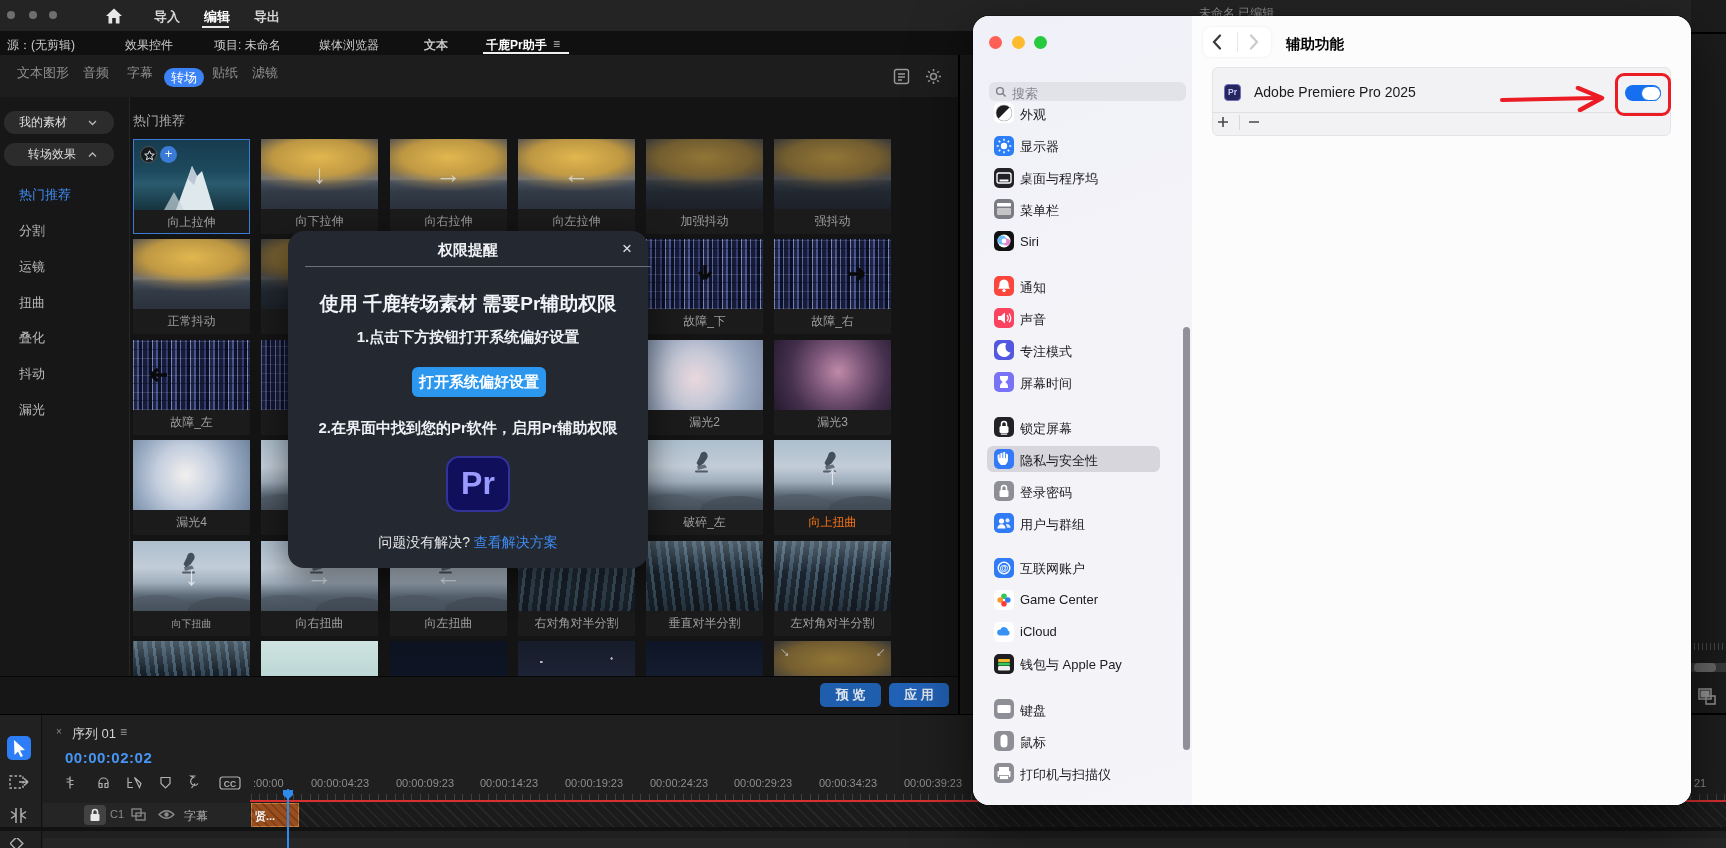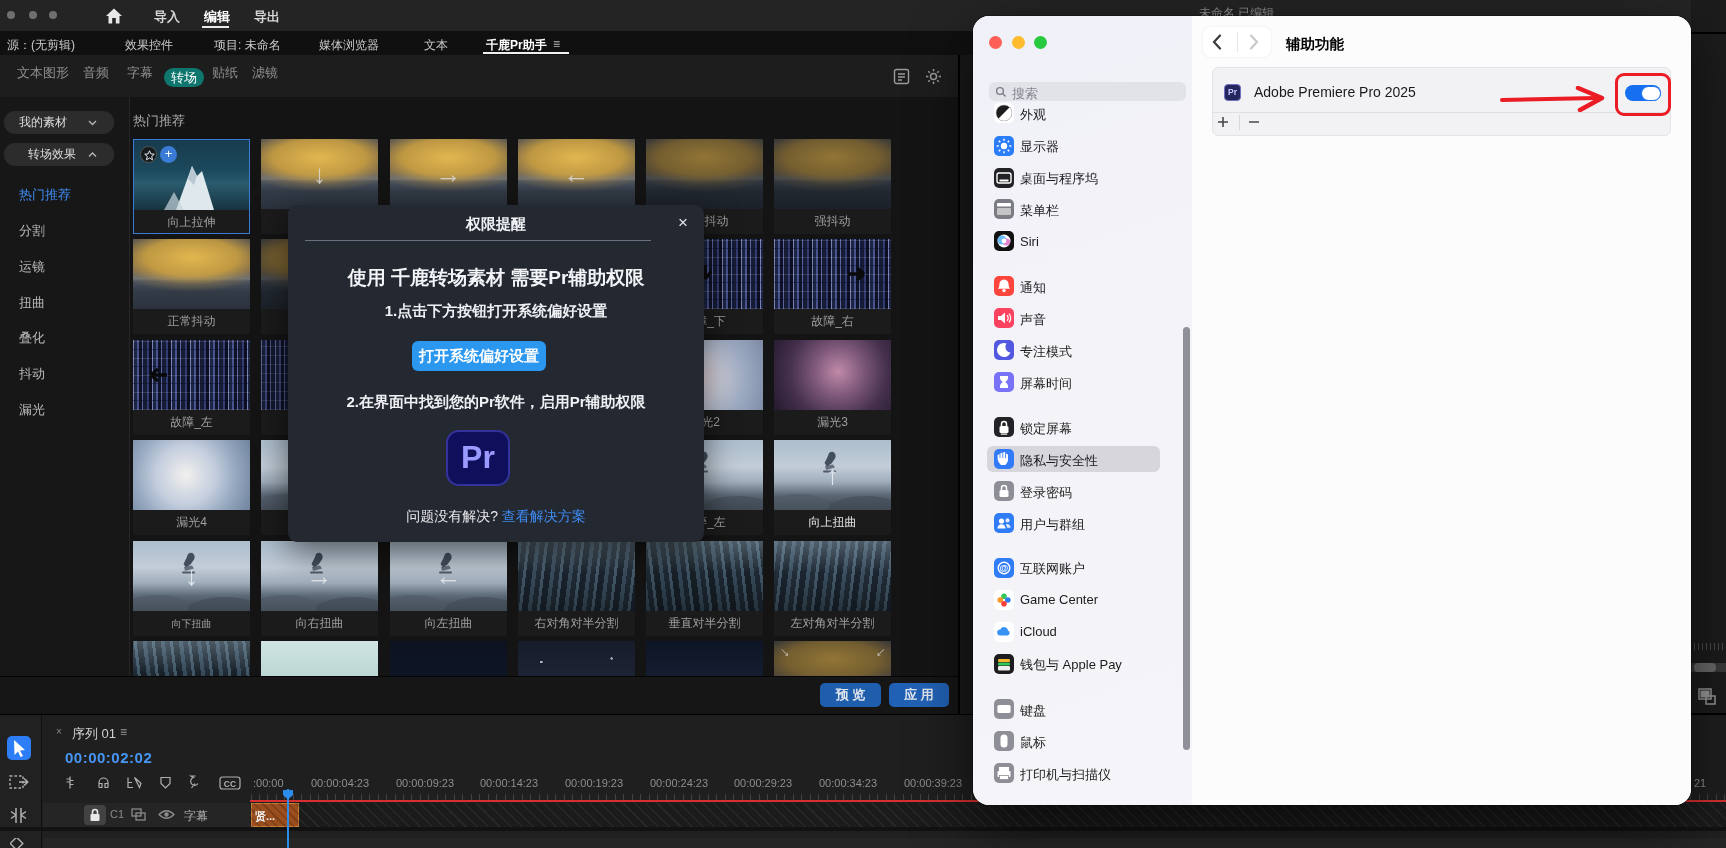--- a/index.html
+++ b/index.html
@@ -15,31 +15,31 @@
     <path d="M9 1.5 L17 9 L14.5 9 L14.5 16.5 L10.8 16.5 L10.8 11 L7.2 11 L7.2 16.5 L3.5 16.5 L3.5 9 L1 9 Z" fill="#e8e8e8"></path>
   </svg>
 <div class="a" style="left:142px;top:8px;width:260px;font-size:13px;font-weight:bold;color:#d6d6d6"><span style="padding:0 12px">导入</span><span style="padding:0 12px;color:#fff">编辑</span><span style="padding:0 12px">导出</span></div>
 <div class="a" style="left:202px;top:26px;width:27px;height:2px;background:#e8e8e8"></div>
 <div class="a" style="left:1199px;top:5px;font-size:12px;color:#8f8f8f">未命名 已编辑</div>
 <div class="a" style="left:0;top:31px;width:1726px;height:24px;background:#101010"></div>
 <div class="a" style="left:7px;top:37px;font-size:12px;font-weight:normal;color:#cbcbcb">源：(无剪辑)</div>
 <div class="a" style="left:125px;top:37px;font-size:12px;font-weight:normal;color:#cbcbcb">效果控件</div>
 <div class="a" style="left:214px;top:37px;font-size:12px;font-weight:normal;color:#cbcbcb">项目: 未命名</div>
 <div class="a" style="left:319px;top:37px;font-size:12px;font-weight:normal;color:#cbcbcb">媒体浏览器</div>
-<div class="a" style="left:424px;top:37px;font-size:12px;font-weight:normal;color:#cbcbcb">文本</div>
+<div class="a" style="left:424px;top:37px;font-size:12px;font-weight:bold;color:#cbcbcb">文本</div>
 <div class="a" style="left:486px;top:37px;font-size:12px;font-weight:bold;color:#ffffff">千鹿Pr助手</div>
 <div class="a" style="left:553px;top:37px;font-size:12px;color:#bbb">≡</div>
 <div class="a" style="left:483px;top:52px;width:86px;height:2px;background:#f0f0f0"></div>
 <div class="a" style="left:0;top:55px;width:958px;height:42px;background:#1d1d1d"></div>
 <div class="a" style="left:17px;top:64px;font-size:13px;color:#8e8e8e">文本图形</div>
 <div class="a" style="left:83px;top:64px;font-size:13px;color:#8e8e8e">音频</div>
 <div class="a" style="left:127px;top:64px;font-size:13px;color:#8e8e8e">字幕</div>
 <div class="a" style="left:212px;top:64px;font-size:13px;color:#8e8e8e">贴纸</div>
 <div class="a" style="left:252px;top:64px;font-size:13px;color:#8e8e8e">滤镜</div>
-<div class="a" style="left:164px;top:68px;width:40px;height:19px;background:#0f766e;border-radius:10px;color:#fff;font-size:13px;text-align:center;line-height:19px">转场</div>
+<div class="a" style="left:164px;top:68px;width:40px;height:19px;background:#3b82f6;border-radius:10px;color:#fff;font-size:13px;text-align:center;line-height:19px">转场</div>
 <svg class="a" style="left:893px;top:68px" width="17" height="17" viewBox="0 0 17 17">
     <rect x="1.5" y="1.5" width="14" height="14" rx="2" fill="none" stroke="#9a9a9a" stroke-width="1.4"></rect>
     <path d="M5 6 h7 M5 9 h7 M5 12 h4" stroke="#9a9a9a" stroke-width="1.3"></path>
   </svg>
 <svg class="a" style="left:925px;top:68px" width="17" height="17" viewBox="0 0 17 17">
     <circle cx="8.5" cy="8.5" r="3" fill="none" stroke="#9a9a9a" stroke-width="1.5"></circle>
     <g stroke="#9a9a9a" stroke-width="1.6">
       <line x1="13.7" y1="8.5" x2="16.0" y2="8.5"></line>
       <line x1="12.2" y1="12.2" x2="13.8" y2="13.8"></line>
       <line x1="8.5" y1="13.7" x2="8.5" y2="16.0"></line>
@@ -232,21 +232,21 @@
 <div style="position:absolute;left:0;top:0;width:117px;height:70px;background:linear-gradient(180deg,#adbecd 0%,#c2cdd8 38%,#9fadbb 60%,#5d6a77 78%,#39434d 100%)">
 <svg width="117" height="70" viewBox="0 0 117 70" style="position:absolute;left:0;top:0">
           <path d="M55 13 q3.5 -2.5 5.5 0 q2 2.5 .5 5.5 l-3.5 5 l-4.5 3 l-2.5 -3.5 l3 -6 z" fill="#36414f" opacity=".9"></path>
           <path d="M51 26 l8 -1.5 l2 3 l-9 2.5 z" fill="#3e4958" opacity=".7"></path>
           <rect x="49" y="30.5" width="13" height="2" rx="1" fill="#303a47" opacity=".75"></rect>
           <ellipse cx="24" cy="66" rx="32" ry="12" fill="#505a66" opacity=".6"></ellipse>
           <ellipse cx="92" cy="69" rx="36" ry="13" fill="#434d58" opacity=".65"></ellipse>
         </svg>
 <div style="position:absolute;left:0;top:0;width:100%;height:100%;display:flex;align-items:center;justify-content:center;font-size:26px;color:rgba(240,244,248,.8)">↑</div>
 </div>
-<div style="position:absolute;left:0;top:70px;width:100%;text-align:center;line-height:25px;font-size:12px;color:#e5e5e5">向上扭曲</div>
+<div style="position:absolute;left:0;top:70px;width:100%;text-align:center;line-height:25px;font-size:12px;color:#f97316">向上扭曲</div>
 </div>
 <div class="a" style="left:3px;top:411px;width:117px;height:95px;background:#1b1b1b;">
 <div style="position:absolute;left:0;top:0;width:117px;height:70px;background:linear-gradient(180deg,#adbecd 0%,#c2cdd8 38%,#9fadbb 60%,#5d6a77 78%,#39434d 100%)">
 <svg width="117" height="70" viewBox="0 0 117 70" style="position:absolute;left:0;top:0">
           <path d="M55 13 q3.5 -2.5 5.5 0 q2 2.5 .5 5.5 l-3.5 5 l-4.5 3 l-2.5 -3.5 l3 -6 z" fill="#36414f" opacity=".9"></path>
           <path d="M51 26 l8 -1.5 l2 3 l-9 2.5 z" fill="#3e4958" opacity=".7"></path>
           <rect x="49" y="30.5" width="13" height="2" rx="1" fill="#303a47" opacity=".75"></rect>
           <ellipse cx="24" cy="66" rx="32" ry="12" fill="#505a66" opacity=".6"></ellipse>
           <ellipse cx="92" cy="69" rx="36" ry="13" fill="#434d58" opacity=".65"></ellipse>
         </svg>
@@ -586,21 +586,21 @@
 <div class="a" style="left:251px;top:803px;width:48px;height:24px;background:#9a4d1d;border:1px solid #c87f3a"></div>
 <div class="a" style="left:251px;top:803px;width:48px;height:24px;background:repeating-linear-gradient(45deg,rgba(0,0,0,.18) 0 1.5px,transparent 1.5px 6px)"></div>
 <div class="a" style="left:255px;top:809px;font-size:11px;color:#f0f0f0;font-weight:bold">贤...</div>
 <div class="a" style="left:0;top:827px;width:1726px;height:4px;background:#121212"></div>
 <div class="a" style="left:43px;top:831px;width:1683px;height:7px;background:#202020"></div>
 <div class="a" style="left:43px;top:838px;width:1683px;height:10px;background:#262626"></div>
 <div class="a" style="left:287px;top:789px;width:2px;height:59px;background:#2d8ceb"></div>
 <svg class="a" style="left:282px;top:789px" width="12" height="11" viewBox="0 0 12 11">
     <path d="M1 1 h10 v5 l-5 4.5 l-5 -4.5 z" fill="#2d8ceb"></path>
   </svg>
-<div class="a" style="left:288px;top:205px;width:416px;height:337px;background:#232831;border-radius:9px;box-shadow:0 10px 34px rgba(0,0,0,.55)">
+<div class="a" style="left:288px;top:231px;width:360px;height:337px;background:#232831;border-radius:16px;box-shadow:0 10px 34px rgba(0,0,0,.55)">
 <div style="position:absolute;left:0;top:10px;width:100%;text-align:center;font-size:15px;font-weight:bold;color:#f0f2f5">权限提醒</div>
 <div style="position:absolute;right:16px;top:8px;font-size:17px;color:#dfe3e9">×</div>
 <div style="position:absolute;left:17px;top:35px;width:346px;height:1px;background:#6a7180"></div>
 <div style="position:absolute;left:0;top:60px;width:100%;text-align:center;font-size:19px;font-weight:bold;color:#f2f4f7">使用 千鹿转场素材 需要Pr辅助权限</div>
 <div style="position:absolute;left:0;top:97px;width:100%;text-align:center;font-size:15px;font-weight:bold;color:#eef0f3">1.点击下方按钮打开系统偏好设置</div>
 <div style="position:absolute;left:124px;top:136px;width:134px;height:30px;background:#2b97ee;border-radius:6px;color:#fff;font-size:15px;font-weight:bold;text-align:center;line-height:30px">打开系统偏好设置</div>
 <div style="position:absolute;left:0;top:188px;width:100%;text-align:center;font-size:15px;font-weight:bold;color:#eef0f3">2.在界面中找到您的Pr软件，启用Pr辅助权限</div>
 <div style="position:absolute;left:158px;top:225px;width:64px;height:56px;background:#0f0f5c;border-radius:13px;border:2px solid #32329a;color:#9a9aff;font-size:32px;font-weight:bold;text-align:center;line-height:50px;font-family:'Liberation Sans',sans-serif">Pr</div>
 <div style="position:absolute;left:0;top:303px;width:100%;text-align:center;font-size:14px;color:#e8e8ea">问题没有解决? <span style="color:#3f8cf3">查看解决方案</span></div>
 </div>

